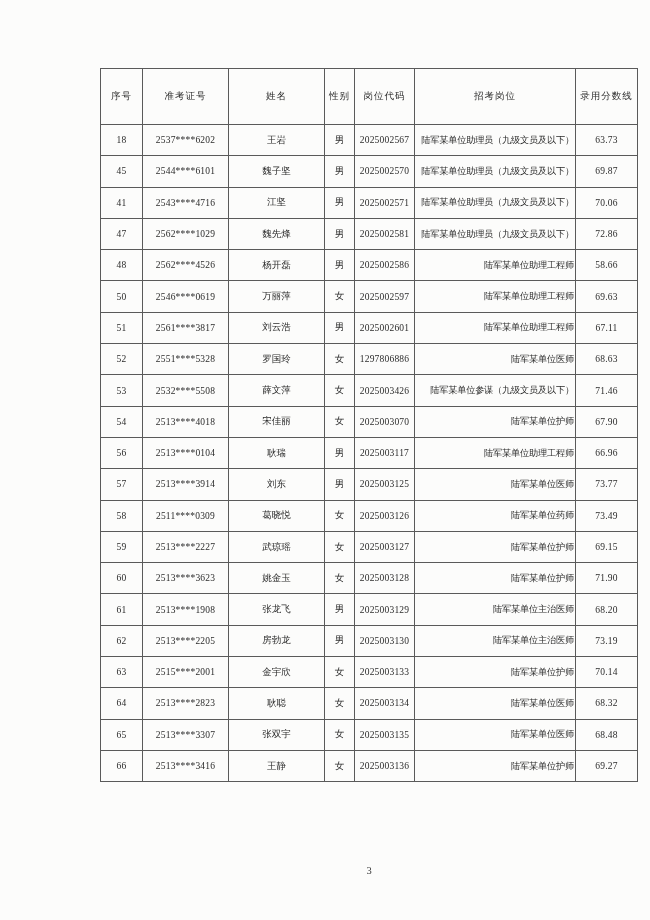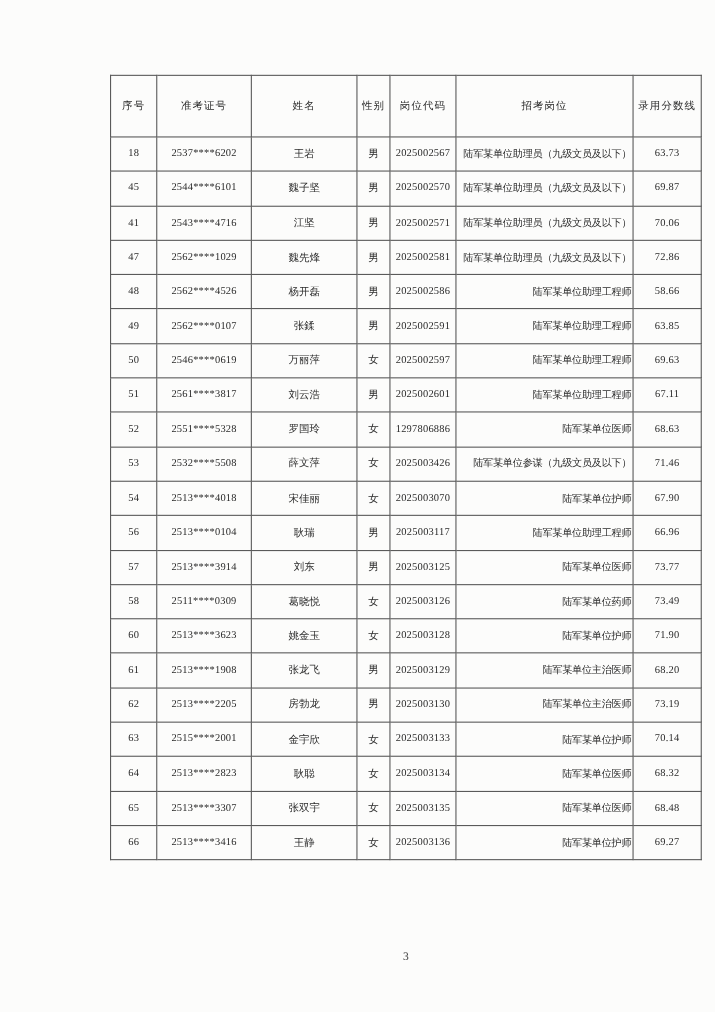--- a/index.html
+++ b/index.html
@@ -136,29 +136,20 @@
         <tr>
           <td class="num">48</td>
           <td class="num">2562****4526</td>
           <td>杨开磊</td>
           <td>男</td>
           <td class="num">2025002586</td>
           <td class="pos">陆军某单位助理工程师</td>
           <td class="num">58.66</td>
         </tr>
         <tr>
-          <td class="num">49</td>
-          <td class="num">2562****0107</td>
-          <td>张鍒</td>
-          <td>男</td>
-          <td class="num">2025002591</td>
-          <td class="pos">陆军某单位助理工程师</td>
-          <td class="num">63.85</td>
-        </tr>
-        <tr>
           <td class="num">50</td>
           <td class="num">2546****0619</td>
           <td>万丽萍</td>
           <td>女</td>
           <td class="num">2025002597</td>
           <td class="pos">陆军某单位助理工程师</td>
           <td class="num">69.63</td>
         </tr>
         <tr>
           <td class="num">51</td>
@@ -217,20 +208,29 @@
         <tr>
           <td class="num">58</td>
           <td class="num">2511****0309</td>
           <td>葛晓悦</td>
           <td>女</td>
           <td class="num">2025003126</td>
           <td class="pos">陆军某单位药师</td>
           <td class="num">73.49</td>
         </tr>
         <tr>
+          <td class="num">59</td>
+          <td class="num">2513****2227</td>
+          <td>武琼瑶</td>
+          <td>女</td>
+          <td class="num">2025003127</td>
+          <td class="pos">陆军某单位护师</td>
+          <td class="num">69.15</td>
+        </tr>
+        <tr>
           <td class="num">60</td>
           <td class="num">2513****3623</td>
           <td>姚金玉</td>
           <td>女</td>
           <td class="num">2025003128</td>
           <td class="pos">陆军某单位护师</td>
           <td class="num">71.90</td>
         </tr>
         <tr>
           <td class="num">61</td>

